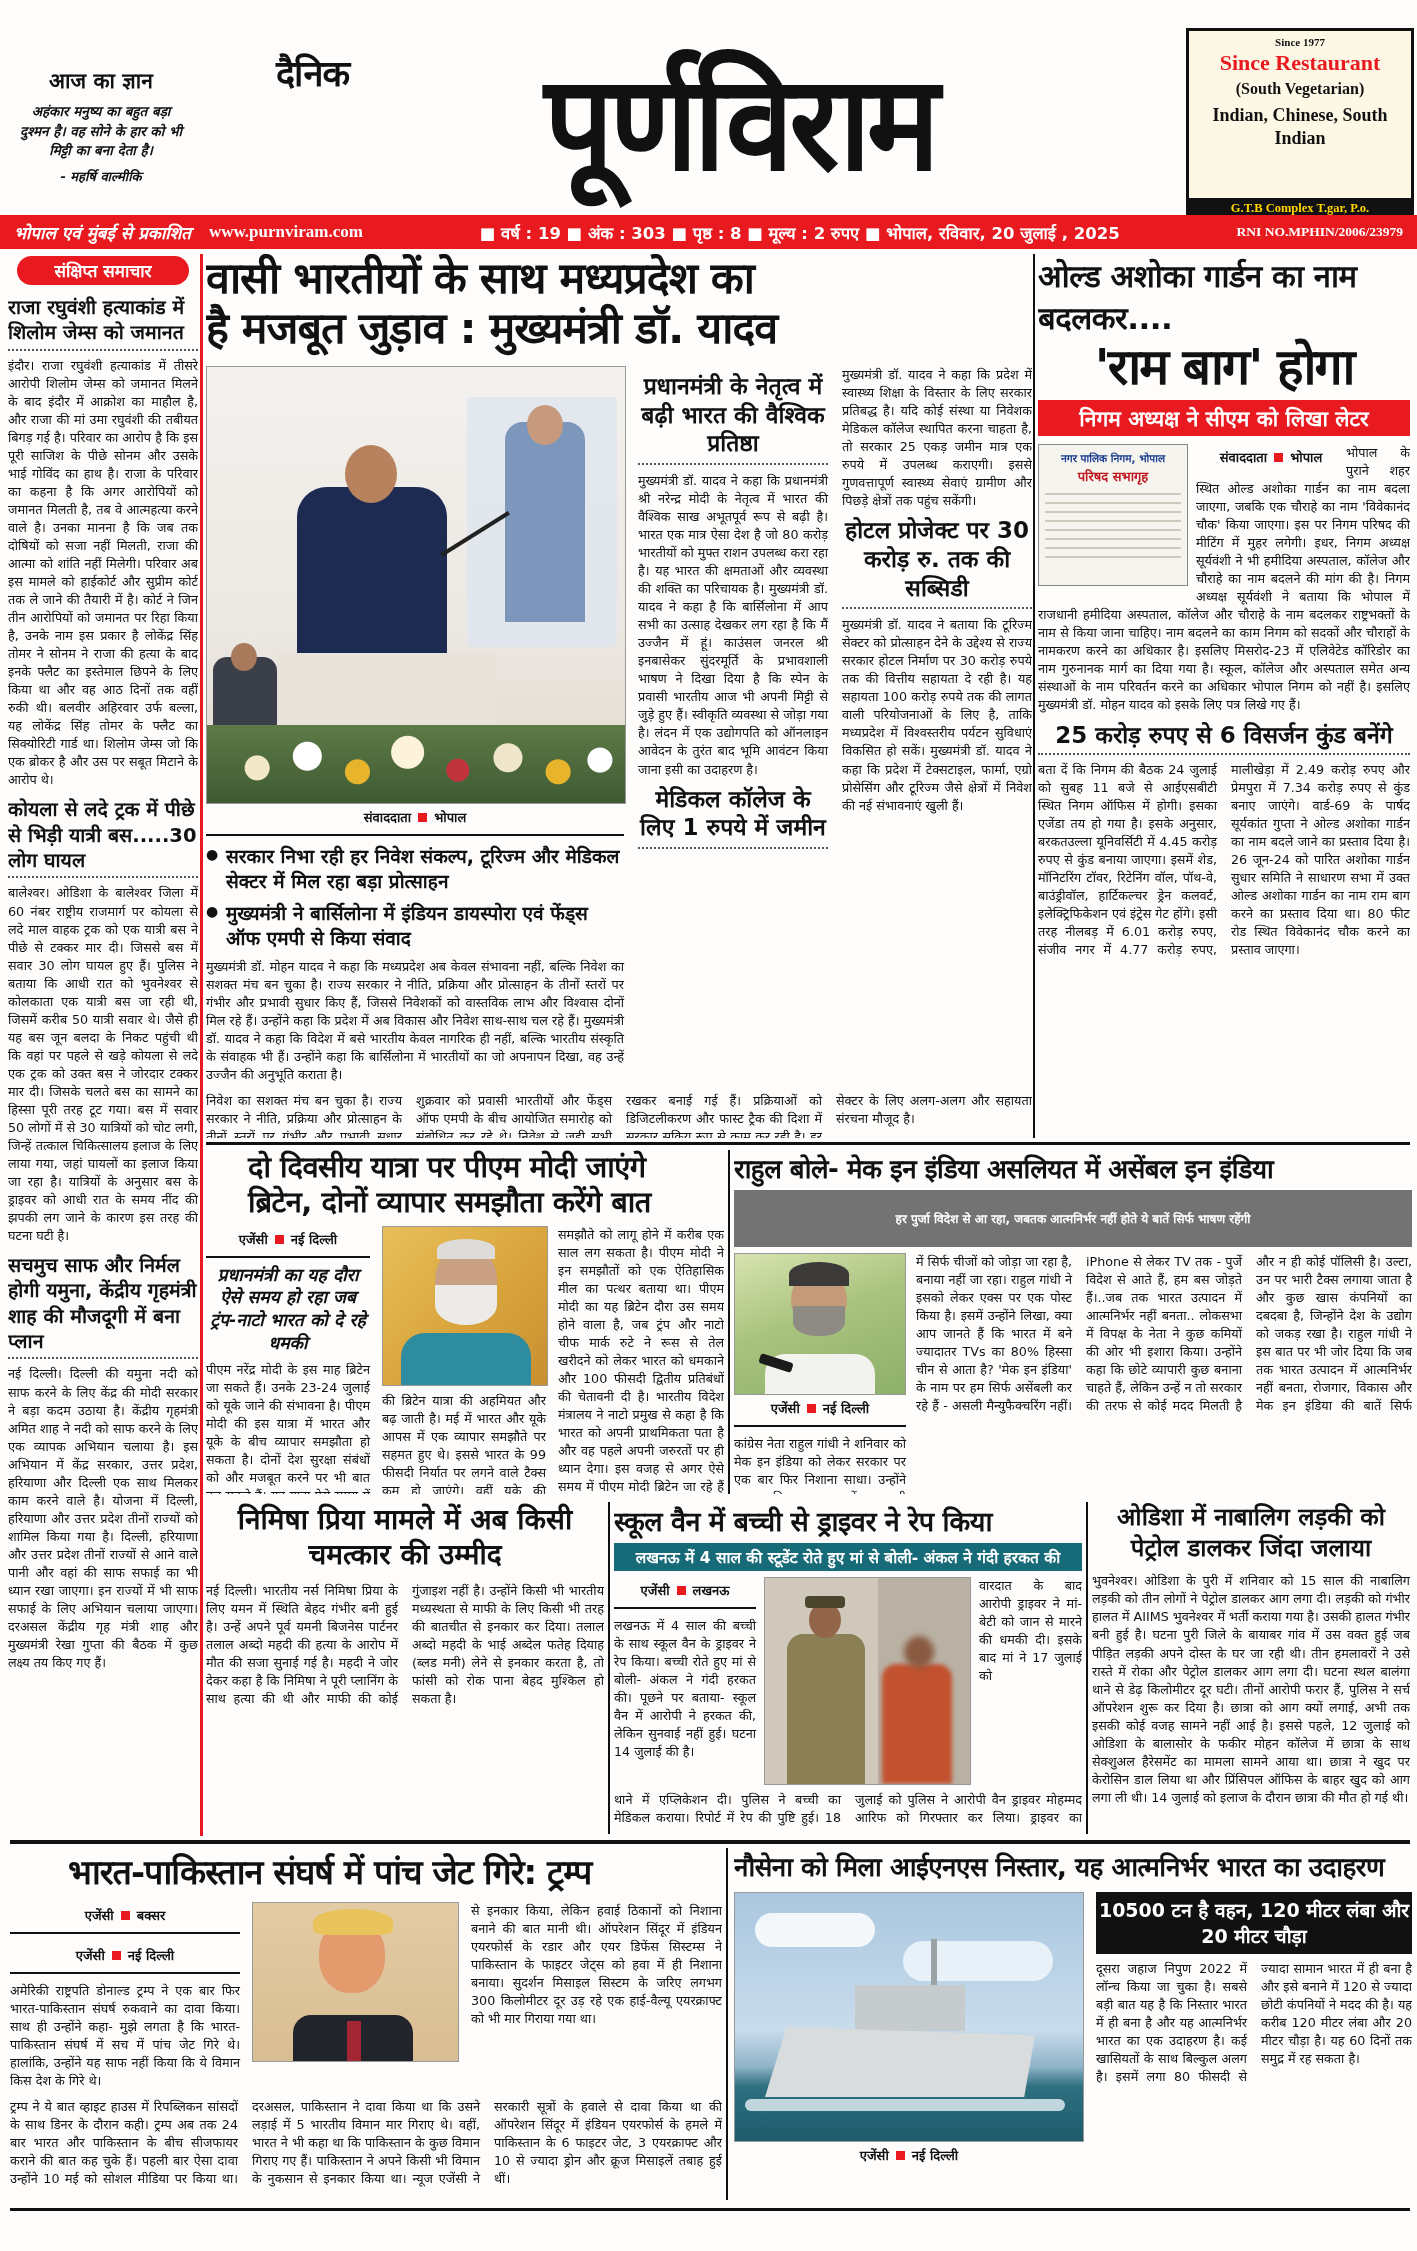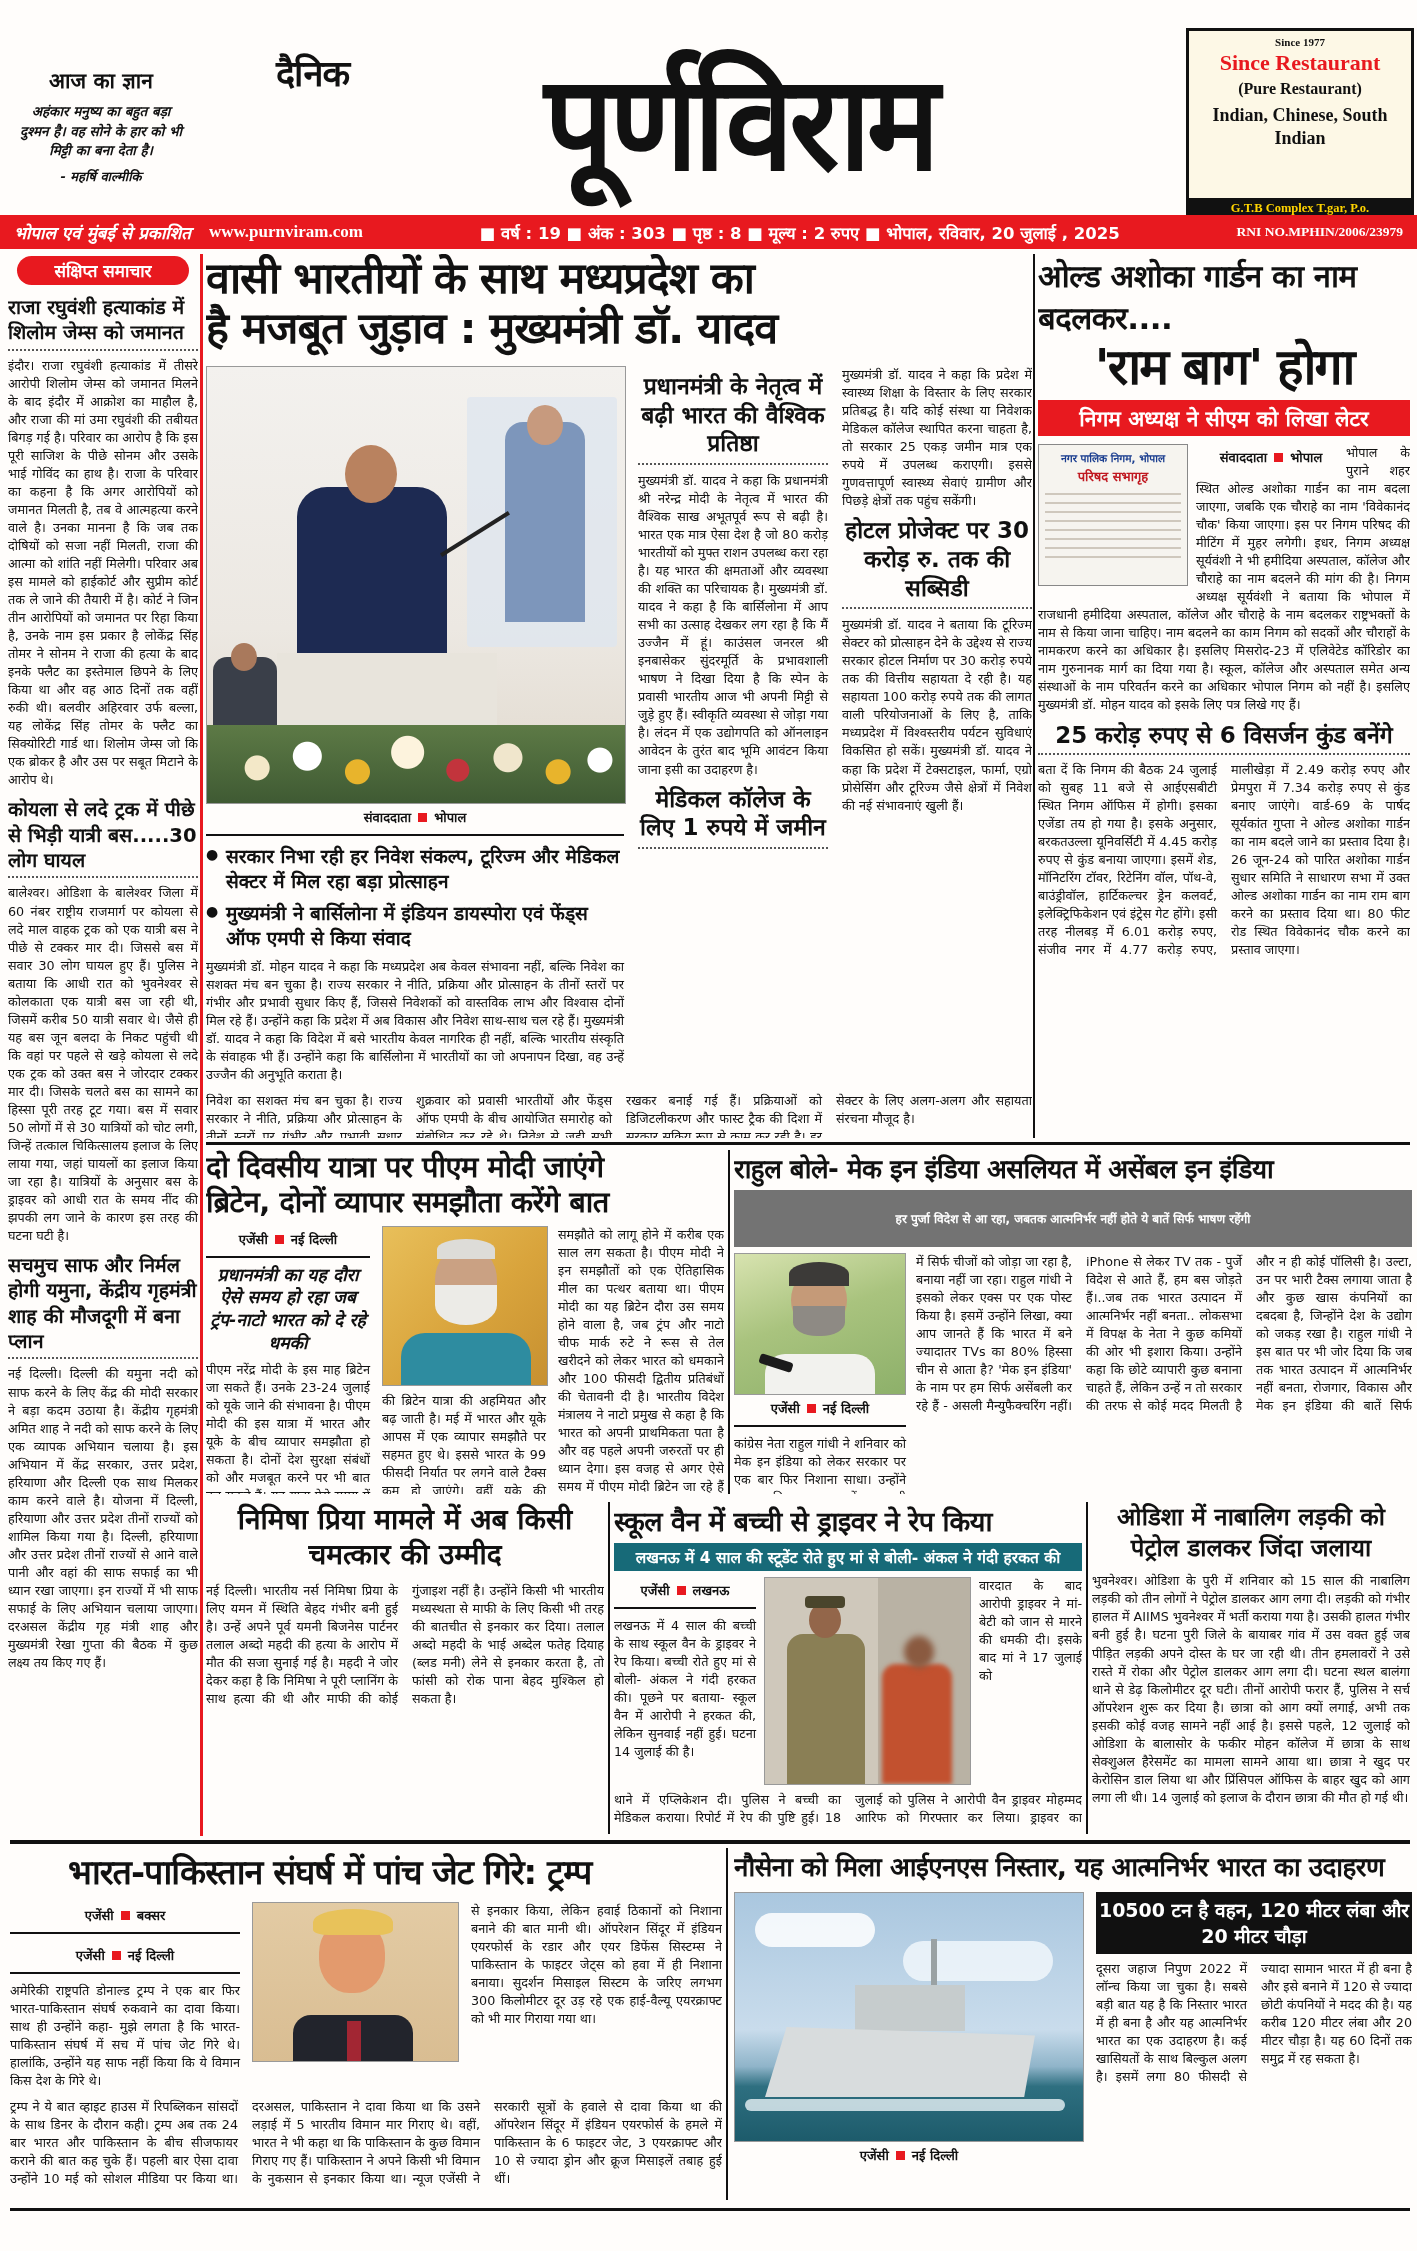--- a/index.html
+++ b/index.html
@@ -110,21 +110,21 @@
   .sp-mast{position:absolute;left:196px;bottom:156px;width:6px;height:46px;background:#9aa2a4;}
   .sp-wake{position:absolute;left:10px;bottom:30px;width:320px;height:12px;background:#e8f3f6;border-radius:6px;opacity:.8;}
   
   .sec-rambagh{left:1038px;top:254px;width:372px;height:884px;}
   .rb-kicker{font-size:31px;font-weight:bold;letter-spacing:-0.5px;}
   .rb-head{font-size:50px;font-weight:bold;letter-spacing:-2px;text-align:center;line-height:1.08;margin:2px 0 6px;}
   .band{color:#fff;font-weight:bold;text-align:center;}
   .band-red{background:#e8191f;font-size:21px;padding:4px 2px;margin-bottom:8px;}
   .rb-sub{font-size:23px;font-weight:bold;text-align:center;line-height:1.2;margin:8px 0 2px;}
   .sec-modi{left:206px;top:1150px;width:518px;height:344px;}
-  .md-head{font-size:29px;font-weight:bold;line-height:1.2;letter-spacing:-0.5px;margin-bottom:6px;}
+  .md-head{font-size:29px;font-weight:bold;line-height:1.2;letter-spacing:-0.5px;margin-bottom:6px;margin-left:42px;}
   .md-row{display:flex;gap:12px;}
   .md-col{width:164px;flex:none;}
   .md-sub{font-weight:bold;font-style:italic;font-size:17.5px;text-align:center;line-height:1.3;border-top:2px solid #111;padding-top:6px;margin:4px 0 6px;}
   .sec-rahul{left:734px;top:1150px;width:678px;height:344px;}
   .rh-head{font-size:26px;font-weight:bold;letter-spacing:-0.5px;margin-bottom:4px;}
   .band-dark{background:#737373;font-size:12px;padding:20px 2px;margin-bottom:6px;}
   .rh-row{display:flex;gap:10px;}
   .rh-left{width:172px;flex:none;}
   .sec-nimisha{left:206px;top:1502px;width:398px;height:332px;}
   .nm-head{font-size:28px;font-weight:bold;text-align:center;line-height:1.25;margin-bottom:10px;}
@@ -155,21 +155,21 @@
   <div class="abs gyan">
     <div class="gyan-title">आज का ज्ञान</div>
     <div class="gyan-quote">अहंकार मनुष्य का बहुत बड़ा दुश्मन है। वह सोने के हार को भी मिट्टी का बना देता है।</div>
     <div class="gyan-author">- महर्षि वाल्मीकि</div>
   </div>
   <div class="abs m-daily">दैनिक</div>
   <div class="abs m-title">पूर्णविराम</div>
   <div class="abs ad">
     <div class="ad-since">Since 1977</div>
     <div class="ad-name">Since Restaurant</div>
-    <div class="ad-tag">(Pure Restaurant)</div>
+    <div class="ad-tag">(South Vegetarian)</div>
     <div class="ad-cuisine">Indian, Chinese, South Indian</div>
     <div class="ad-foot">
       <div class="ad-addr">G.T.B Complex T.gar, P.o.</div>
       <div class="ad-ph">0755-2553551 4221836</div>
     </div>
   </div>
   <div class="abs strip">
     <span class="s1">भोपाल एवं मुंबई से प्रकाशित</span>
     <span class="s2">www.purnviram.com</span>
     <span class="s3">■ वर्ष : 19 ■ अंक : 303 ■ पृष्ठ : 8 ■ मूल्य : 2 रुपए ■ भोपाल, रविवार, 20 जुलाई , 2025</span>

